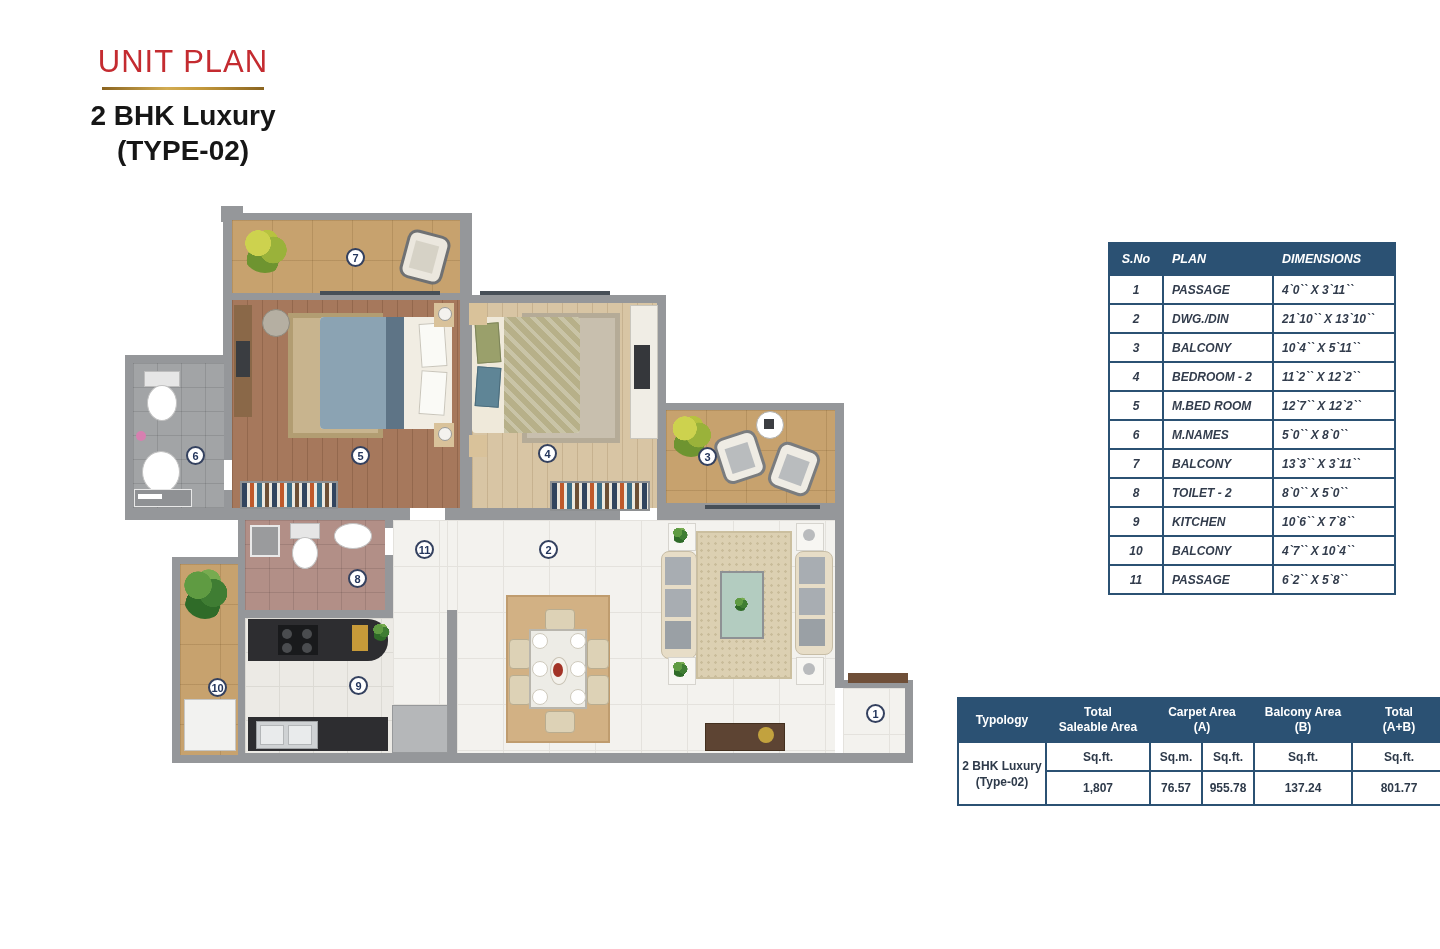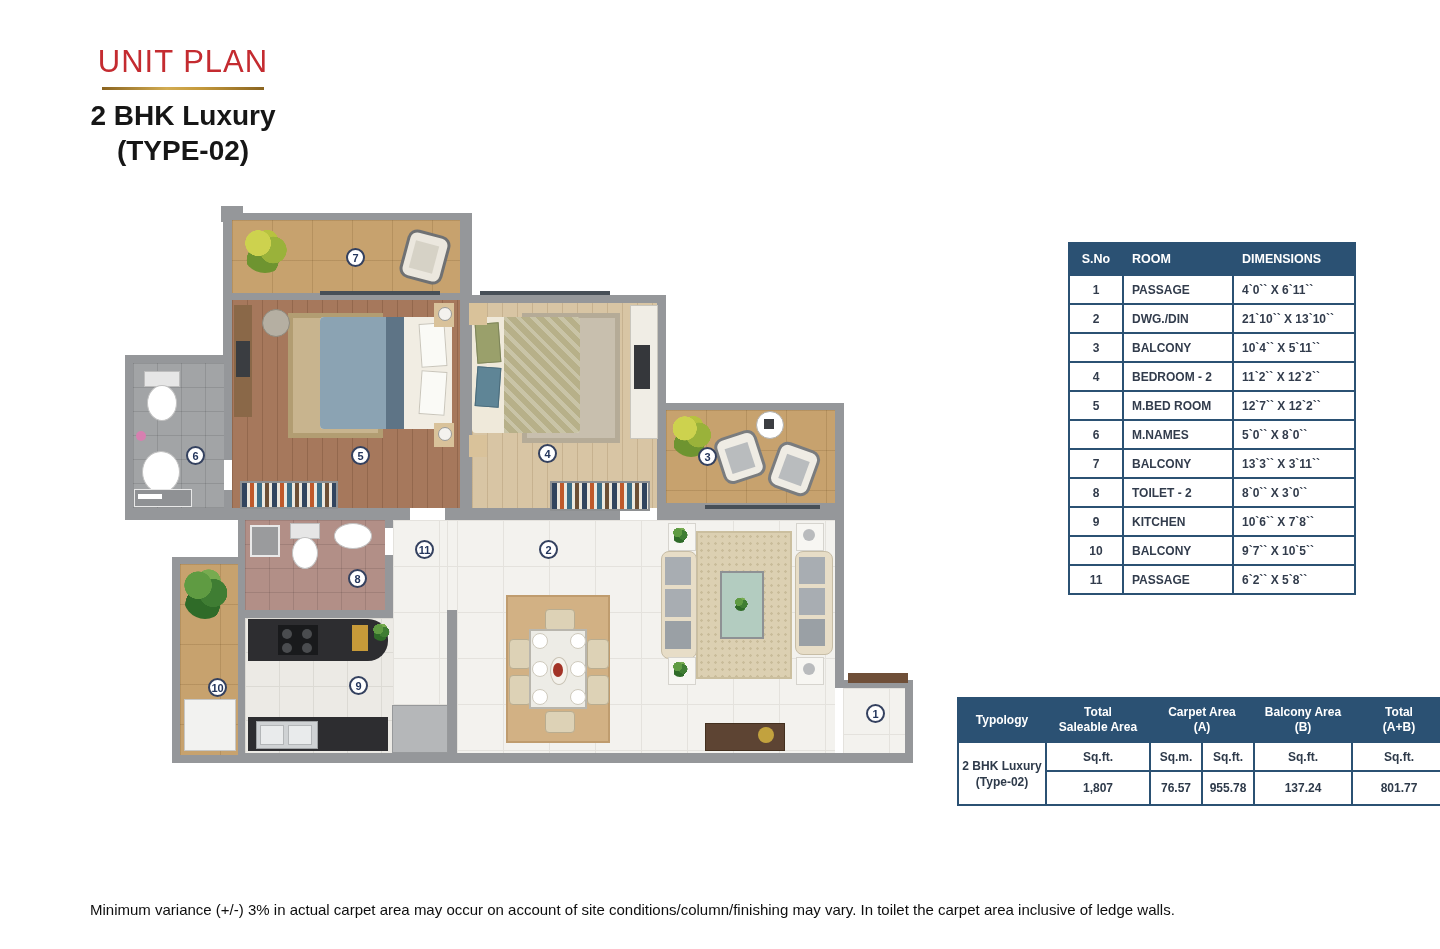--- a/index.html
+++ b/index.html
@@ -51,22 +51,22 @@
                 radial-gradient(circle at 68% 50%,#9ab23a 0 34%,transparent 35%),
                 radial-gradient(circle at 45% 72%,#6e9430 0 38%,transparent 39%),
                 radial-gradient(circle at 55% 30%,#b7c23f 0 26%,transparent 27%);}
   .plant-green{border-radius:50%;
      background:radial-gradient(circle at 35% 35%,#5f9b42 0 30%,transparent 31%),
                 radial-gradient(circle at 68% 50%,#3f7d33 0 34%,transparent 35%),
                 radial-gradient(circle at 45% 72%,#2f6b28 0 38%,transparent 39%),
                 radial-gradient(circle at 58% 28%,#77ab50 0 26%,transparent 27%);}
   .door-line{position:absolute;background:#474f57;}
   
-  #dimtbl{position:absolute;left:1048px;top:242px;border-collapse:collapse;
-          font-size:12px;color:#323c4c;font-weight:600;}
+  #dimtbl{position:absolute;left:1088px;top:242px;border-collapse:collapse;
+          font-size:12px;color:#323c4c;font-weight:600;font-style:italic;}
   #dimtbl th,#dimtbl td{border:2px solid #2b5173;padding:2px 8px;background:#ffffff;}
   #dimtbl th{background:#2b5173;color:#ffffff;font-size:12.5px;font-weight:700;height:26px;text-align:left;}
   #dimtbl td{height:23px;}
   #dimtbl .c{text-align:center;width:36px;}
   #dimtbl .n{width:92px;}
   #dimtbl .d{width:104px;}
   
   #areatbl{position:absolute;left:937px;top:697px;border-collapse:collapse;
            font-size:12px;color:#2e3a4a;}
   #areatbl th,#areatbl td{border:2px solid #2b5173;text-align:center;background:#ffffff;}
@@ -256,29 +256,29 @@
     <div class="badge" style="left:228px;top:364px">8</div>
     <div class="badge" style="left:229px;top:471px">9</div>
     <div class="badge" style="left:88px;top:473px">10</div>
     <div class="badge" style="left:295px;top:335px">11</div>
   </div>
 
   <table id="dimtbl">
     <thead>
       <tr>
         <th class="c">S.No</th>
-        <th class="n">ROOM</th>
+        <th class="n">PLAN</th>
         <th class="d">DIMENSIONS</th>
       </tr>
     </thead>
     <tbody>
       <tr>
           <td class="c">1</td>
           <td class="n">PASSAGE</td>
-          <td class="d">4`0`` X 6`11``</td>
+          <td class="d">4`0`` X 3`11``</td>
         </tr>
       <tr>
           <td class="c">2</td>
           <td class="n">DWG./DIN</td>
           <td class="d">21`10`` X 13`10``</td>
         </tr>
       <tr>
           <td class="c">3</td>
           <td class="n">BALCONY</td>
           <td class="d">10`4`` X 5`11``</td>
@@ -299,31 +299,31 @@
           <td class="d">5`0`` X 8`0``</td>
         </tr>
       <tr>
           <td class="c">7</td>
           <td class="n">BALCONY</td>
           <td class="d">13`3`` X 3`11``</td>
         </tr>
       <tr>
           <td class="c">8</td>
           <td class="n">TOILET - 2</td>
-          <td class="d">8`0`` X 3`0``</td>
+          <td class="d">8`0`` X 5`0``</td>
         </tr>
       <tr>
           <td class="c">9</td>
           <td class="n">KITCHEN</td>
           <td class="d">10`6`` X 7`8``</td>
         </tr>
       <tr>
           <td class="c">10</td>
           <td class="n">BALCONY</td>
-          <td class="d">9`7`` X 10`5``</td>
+          <td class="d">4`7`` X 10`4``</td>
         </tr>
       <tr>
           <td class="c">11</td>
           <td class="n">PASSAGE</td>
           <td class="d">6`2`` X 5`8``</td>
         </tr>
     </tbody>
   </table>
 
   <table id="areatbl">
@@ -362,16 +362,15 @@
       <td>1,807</td>
       <td>76.57</td>
       <td>955.78</td>
       <td>137.24</td>
       <td>801.77</td>
     </tr>
   </tbody>
     </table>
 
   <div id="foot">
-    <div>Minimum variance (+/-) 3% in actual carpet area may occur on account of site conditions/column/finishing may vary. In toilet the carpet area inclusive of ledge walls.</div>
   </div>
 
 </div>
 
 </body></html>

